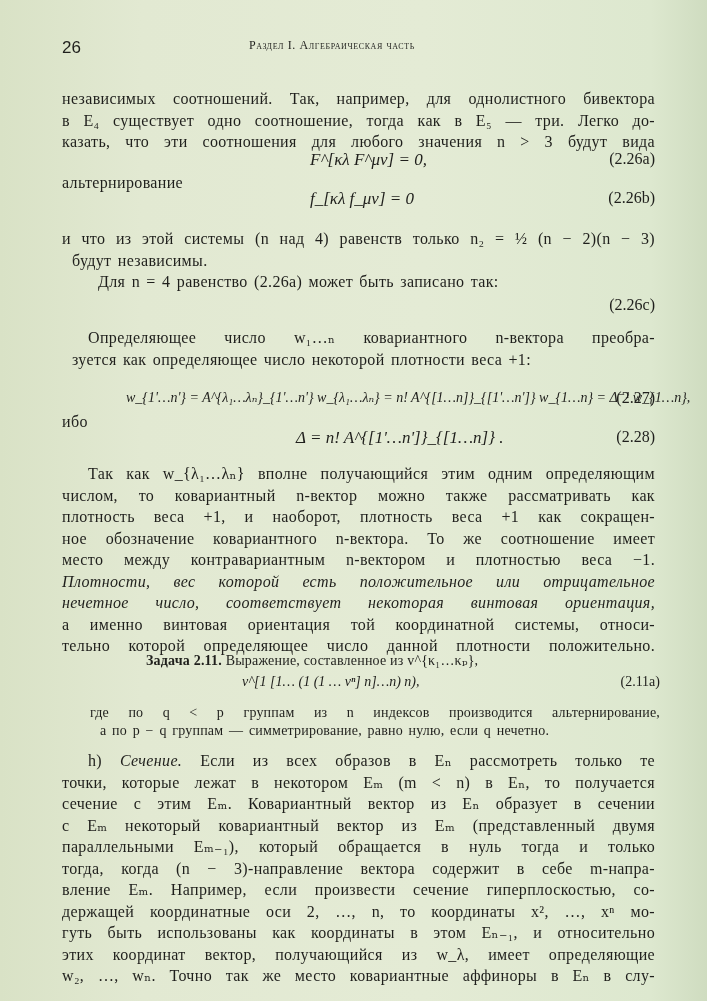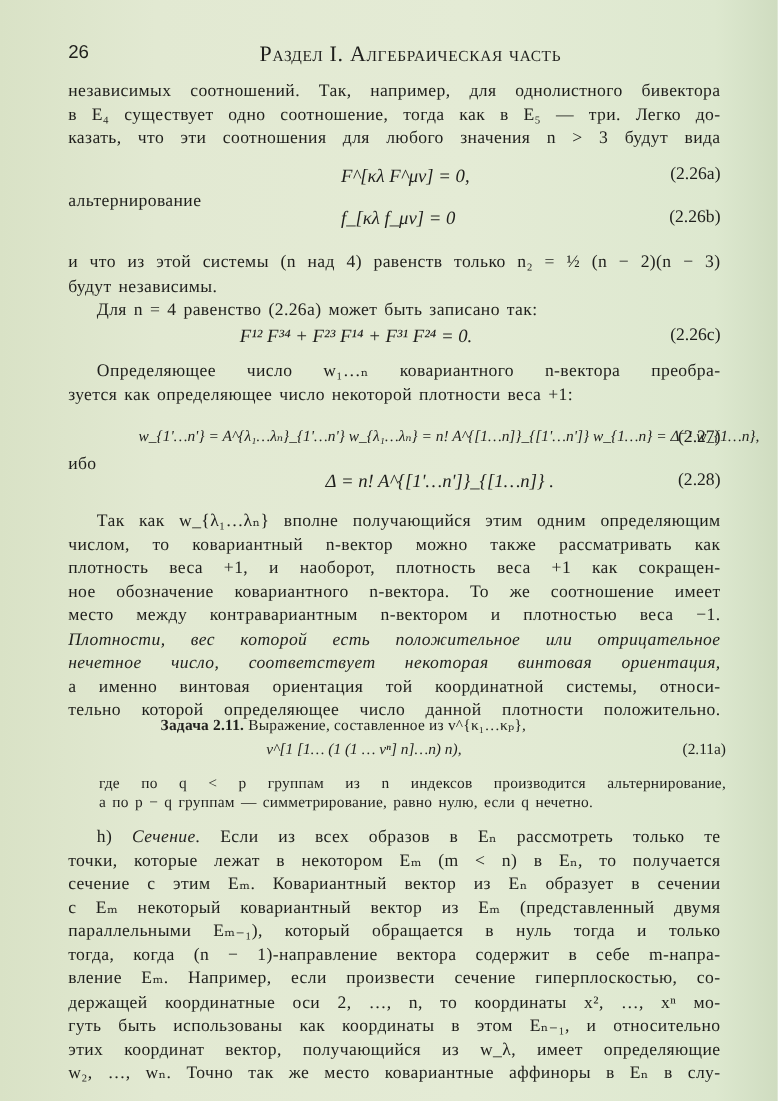--- a/index.html
+++ b/index.html
@@ -5,43 +5,43 @@
   html, body { margin: 0; padding: 0; }
   body {
     width: 707px; height: 1001px; overflow: hidden;
     background: linear-gradient(90deg, #d9e2c6 0%, #e2e9d2 20%, #e4ebd5 60%, #dde8cf 92%, #cfdcc0 100%);
     font-family: "Liberation Serif", "DejaVu Serif", serif;
     color: #1f1f1c;
   }
   .page { position: relative; width: 707px; height: 1001px; border-radius: 20px; }
   .header { position: absolute; top: 38px; left: 62px; right: 50px; height: 24px; font-size: 17px; }
   .page-number { position: absolute; left: 0; top: 0; font-family: "Liberation Sans", sans-serif; font-size: 17px; }
-  .running-title { position: absolute; left: 174px; top: 0; font-variant: small-caps; letter-spacing: 0.6px; font-size: 20px; }
+  .running-title { position: absolute; left: 187px; top: 0; font-variant: small-caps; letter-spacing: 0.6px; font-size: 12px; }
   .body-text { position: absolute; left: 62px; width: 593px; font-size: 16px; line-height: 21.5px; letter-spacing: 0.35px; }
   .line { display: block; text-align: justify; text-align-last: justify; white-space: nowrap; height: 21.5px; word-spacing: 2px;}
-  .line.last { text-align-last: left; }
+  .line.last { text-align-last: left; margin-left: 10px; }
   .indent { text-indent: 0; padding-left: 26px; }
   .formula { position: absolute; left: 62px; width: 593px; height: 24px; font-size: 17px; }
   .formula .expr { position: absolute; white-space: nowrap; font-style: italic; }
   .formula .num { position: absolute; right: 0; white-space: nowrap; font-size: 16px; }
   i, .it { font-style: italic; }
   .small-text { position: absolute; left: 90px; width: 570px; font-size: 14px; line-height: 18px; letter-spacing: 0.2px; }
   .bold { font-weight: bold; }
 </style>
 </head>
 <body>
 
 <div class="page">
 
   <div class="header">
     <span class="page-number">26</span>
     <span class="running-title">Раздел I. Алгебраическая часть</span>
   </div>
 
-  <div class="body-text" style="top:72px">
+  <div class="body-text" style="top:88px">
     <span class="line">независимых соотношений. Так, например, для однолистного бивектора</span>
     <span class="line">в E₄ существует одно соотношение, тогда как в E₅ — три. Легко до-</span>
     <span class="line">казать, что эти соотношения для любого значения n &gt; 3 будут вида</span>
   </div>
 
   <div class="formula" style="top:150px">
     <span class="expr" style="left:248px">F^[κλ F^μν] = 0,</span>
     <span class="num">(2.26a)</span>
   </div>
 
@@ -57,21 +57,20 @@
   <div class="body-text" style="top:228px">
     <span class="line">и что из этой системы (n над 4) равенств только n₂ = ½ (n − 2)(n − 3)</span>
     <span class="line last">будут независимы.</span>
   </div>
 
   <div class="body-text" style="top:271px">
     <span class="line last indent">Для n = 4 равенство (2.26a) может быть записано так:</span>
   </div>
 
   <div class="formula" style="top:296px">
-    <span class="expr" style="left:156px">F¹² F³⁴ + F²³ F¹⁴ + F³¹ F²⁴ = 0.</span>
     <span class="num">(2.26c)</span>
   </div>
 
   <div class="body-text" style="top:327px">
     <span class="line indent">Определяющее число w₁…ₙ ковариантного n-вектора преобра-</span>
     <span class="line last">зуется как определяющее число некоторой плотности веса +1:</span>
   </div>
 
   <div class="formula" style="top:389px; font-size:14px">
     <span class="expr" style="left:64px">w_{1'…n'} = A^{λ₁…λₙ}_{1'…n'} w_{λ₁…λₙ} = n! A^{[1…n]}_{[1'…n']} w_{1…n} = Δ⁻¹ w_{1…n},</span>
@@ -113,21 +112,21 @@
     <span class="line" style="height:18px">где по q &lt; p группам из n индексов производится альтернирование,</span>
     <span class="line last" style="height:18px">а по p − q группам — симметрирование, равно нулю, если q нечетно.</span>
   </div>
 
   <div class="body-text" style="top:750px">
     <span class="line indent"><span>h)</span> <i>Сечение.</i> <span>Если из всех образов в Eₙ рассмотреть только те</span></span>
     <span class="line">точки, которые лежат в некотором Eₘ (m &lt; n) в Eₙ, то получается</span>
     <span class="line">сечение с этим Eₘ. Ковариантный вектор из Eₙ образует в сечении</span>
     <span class="line">с Eₘ некоторый ковариантный вектор из Eₘ (представленный двумя</span>
     <span class="line">параллельными Eₘ₋₁), который обращается в нуль тогда и только</span>
-    <span class="line">тогда, когда (n − 1)-направление вектора содержит в себе m-напра-</span>
+    <span class="line">тогда, когда (n − 3)-направление вектора содержит в себе m-напра-</span>
     <span class="line">вление Eₘ. Например, если произвести сечение гиперплоскостью, со-</span>
     <span class="line">держащей координатные оси 2, …, n, то координаты x², …, xⁿ мо-</span>
     <span class="line">гуть быть использованы как координаты в этом Eₙ₋₁, и относительно</span>
     <span class="line">этих координат вектор, получающийся из w_λ, имеет определяющие</span>
     <span class="line">w₂, …, wₙ. Точно так же место ковариантные аффиноры в Eₙ в слу-</span>
   </div>
 
 </div>
 
 </body></html>

